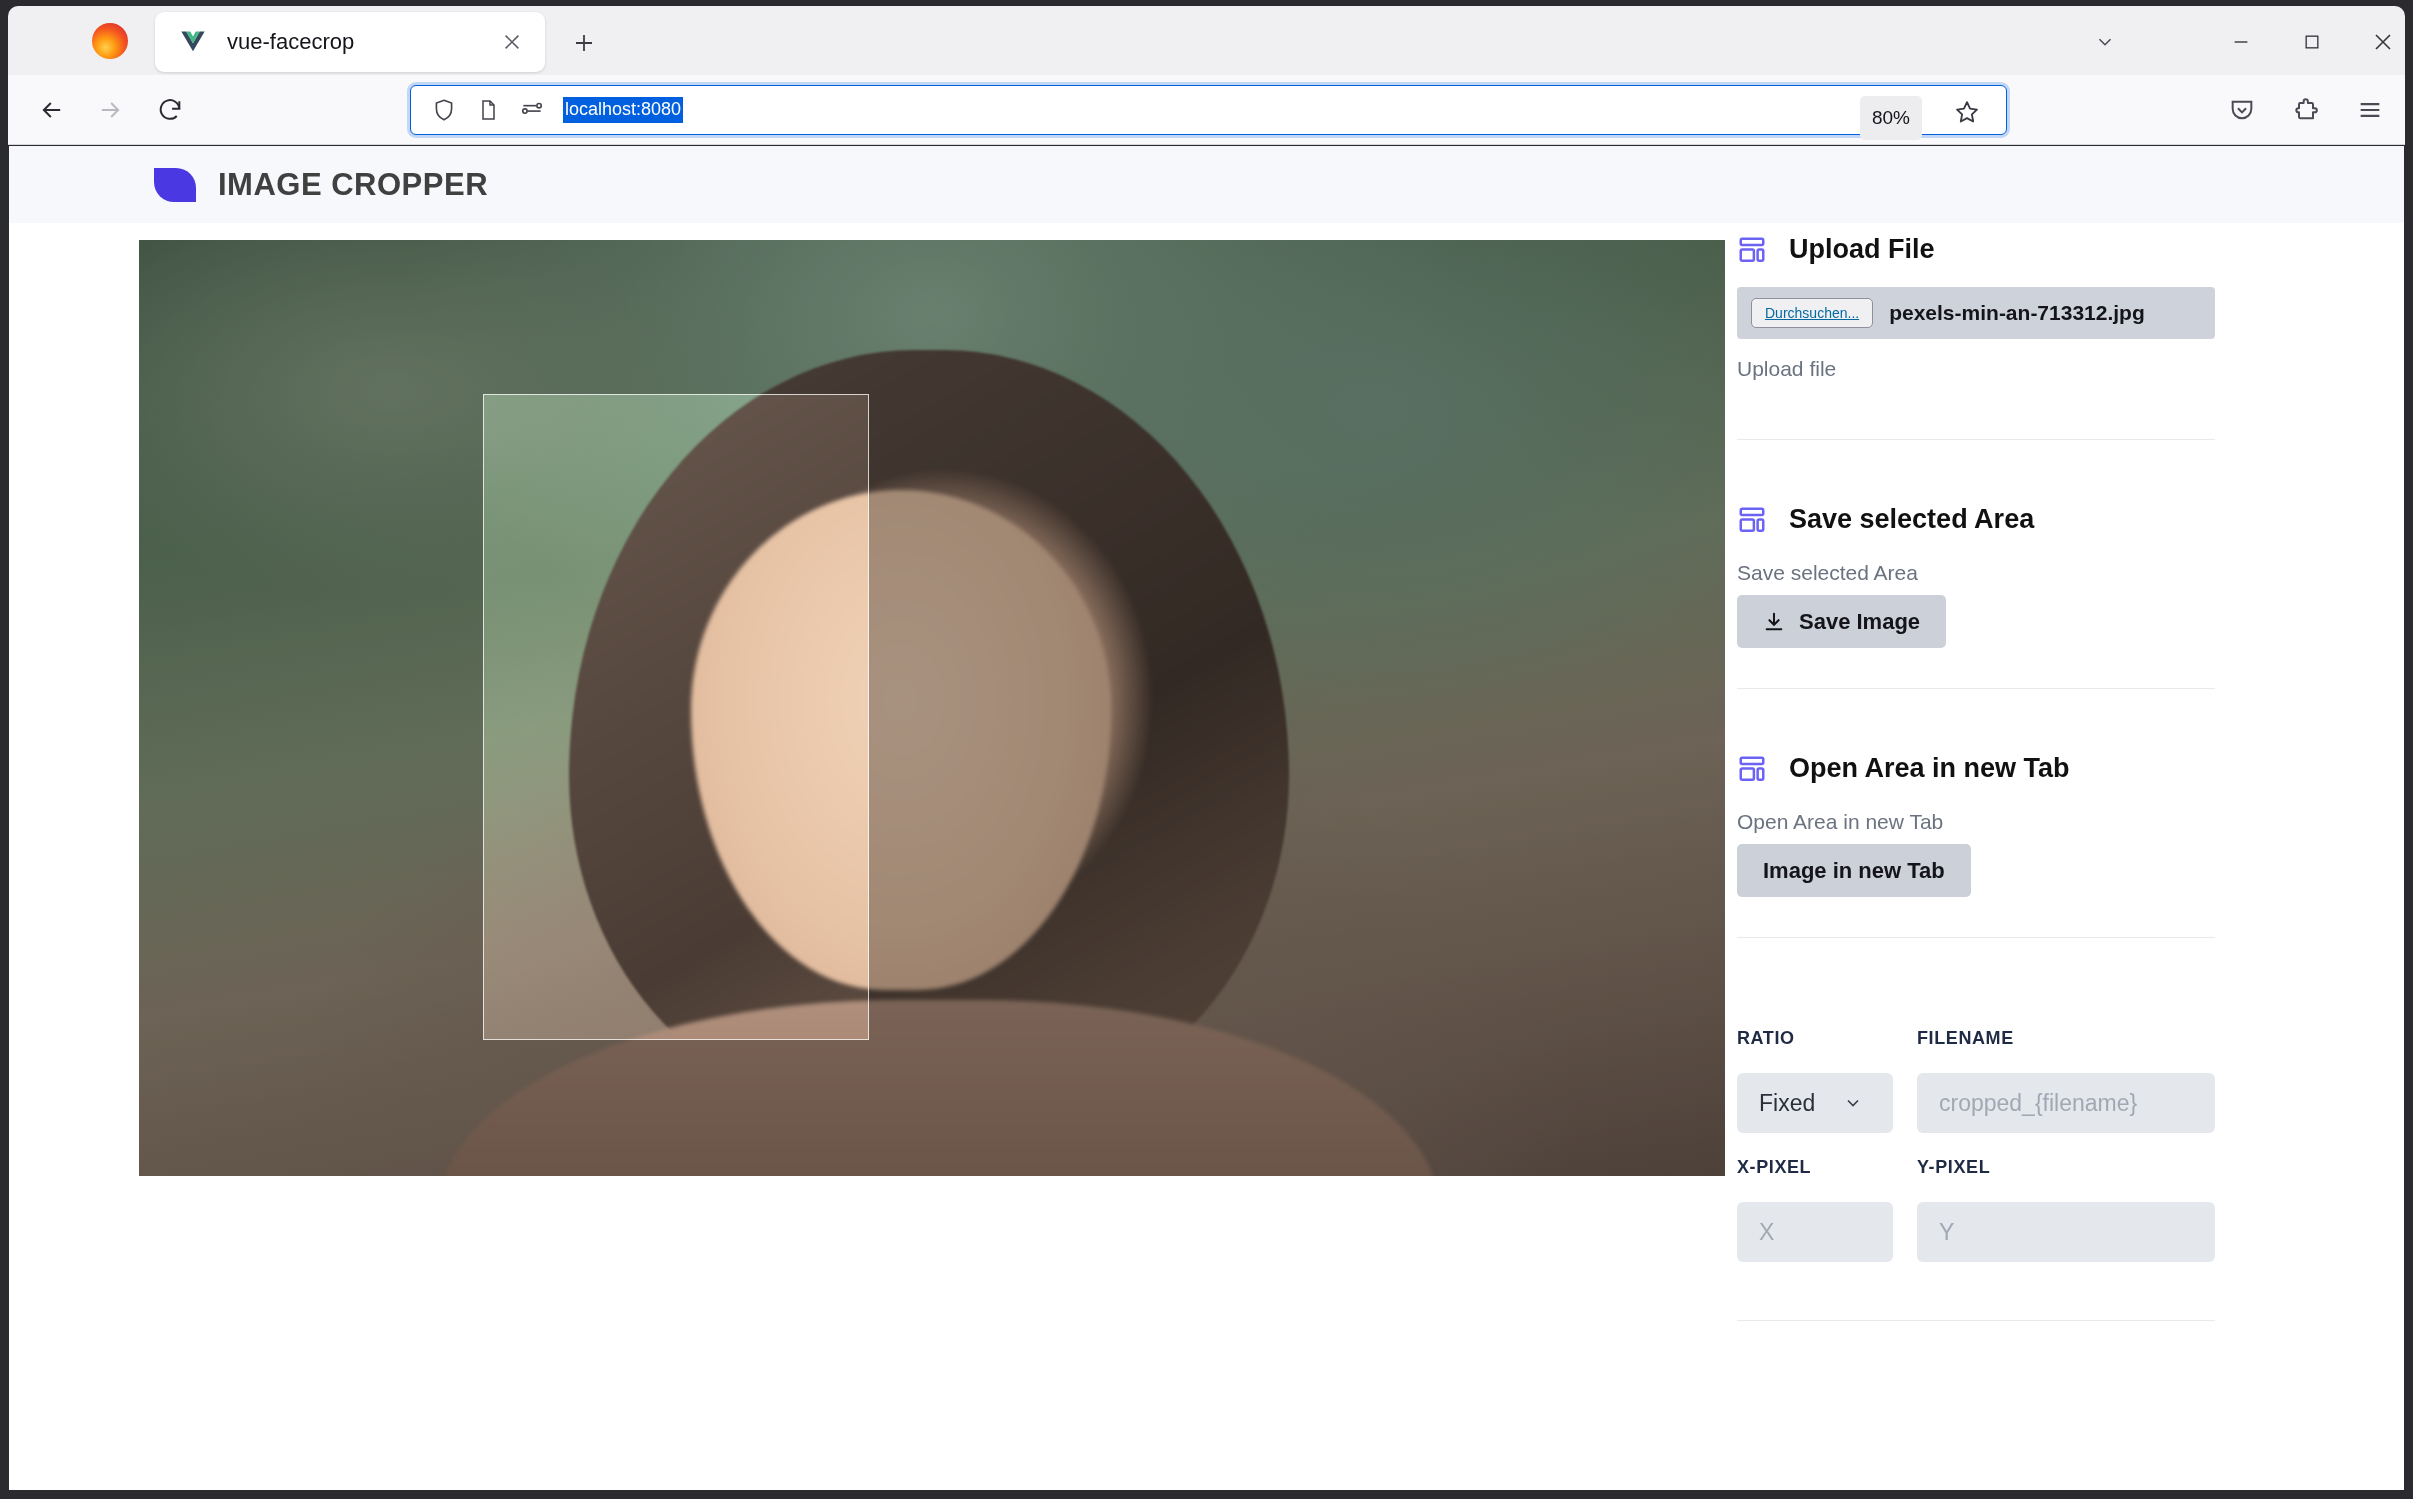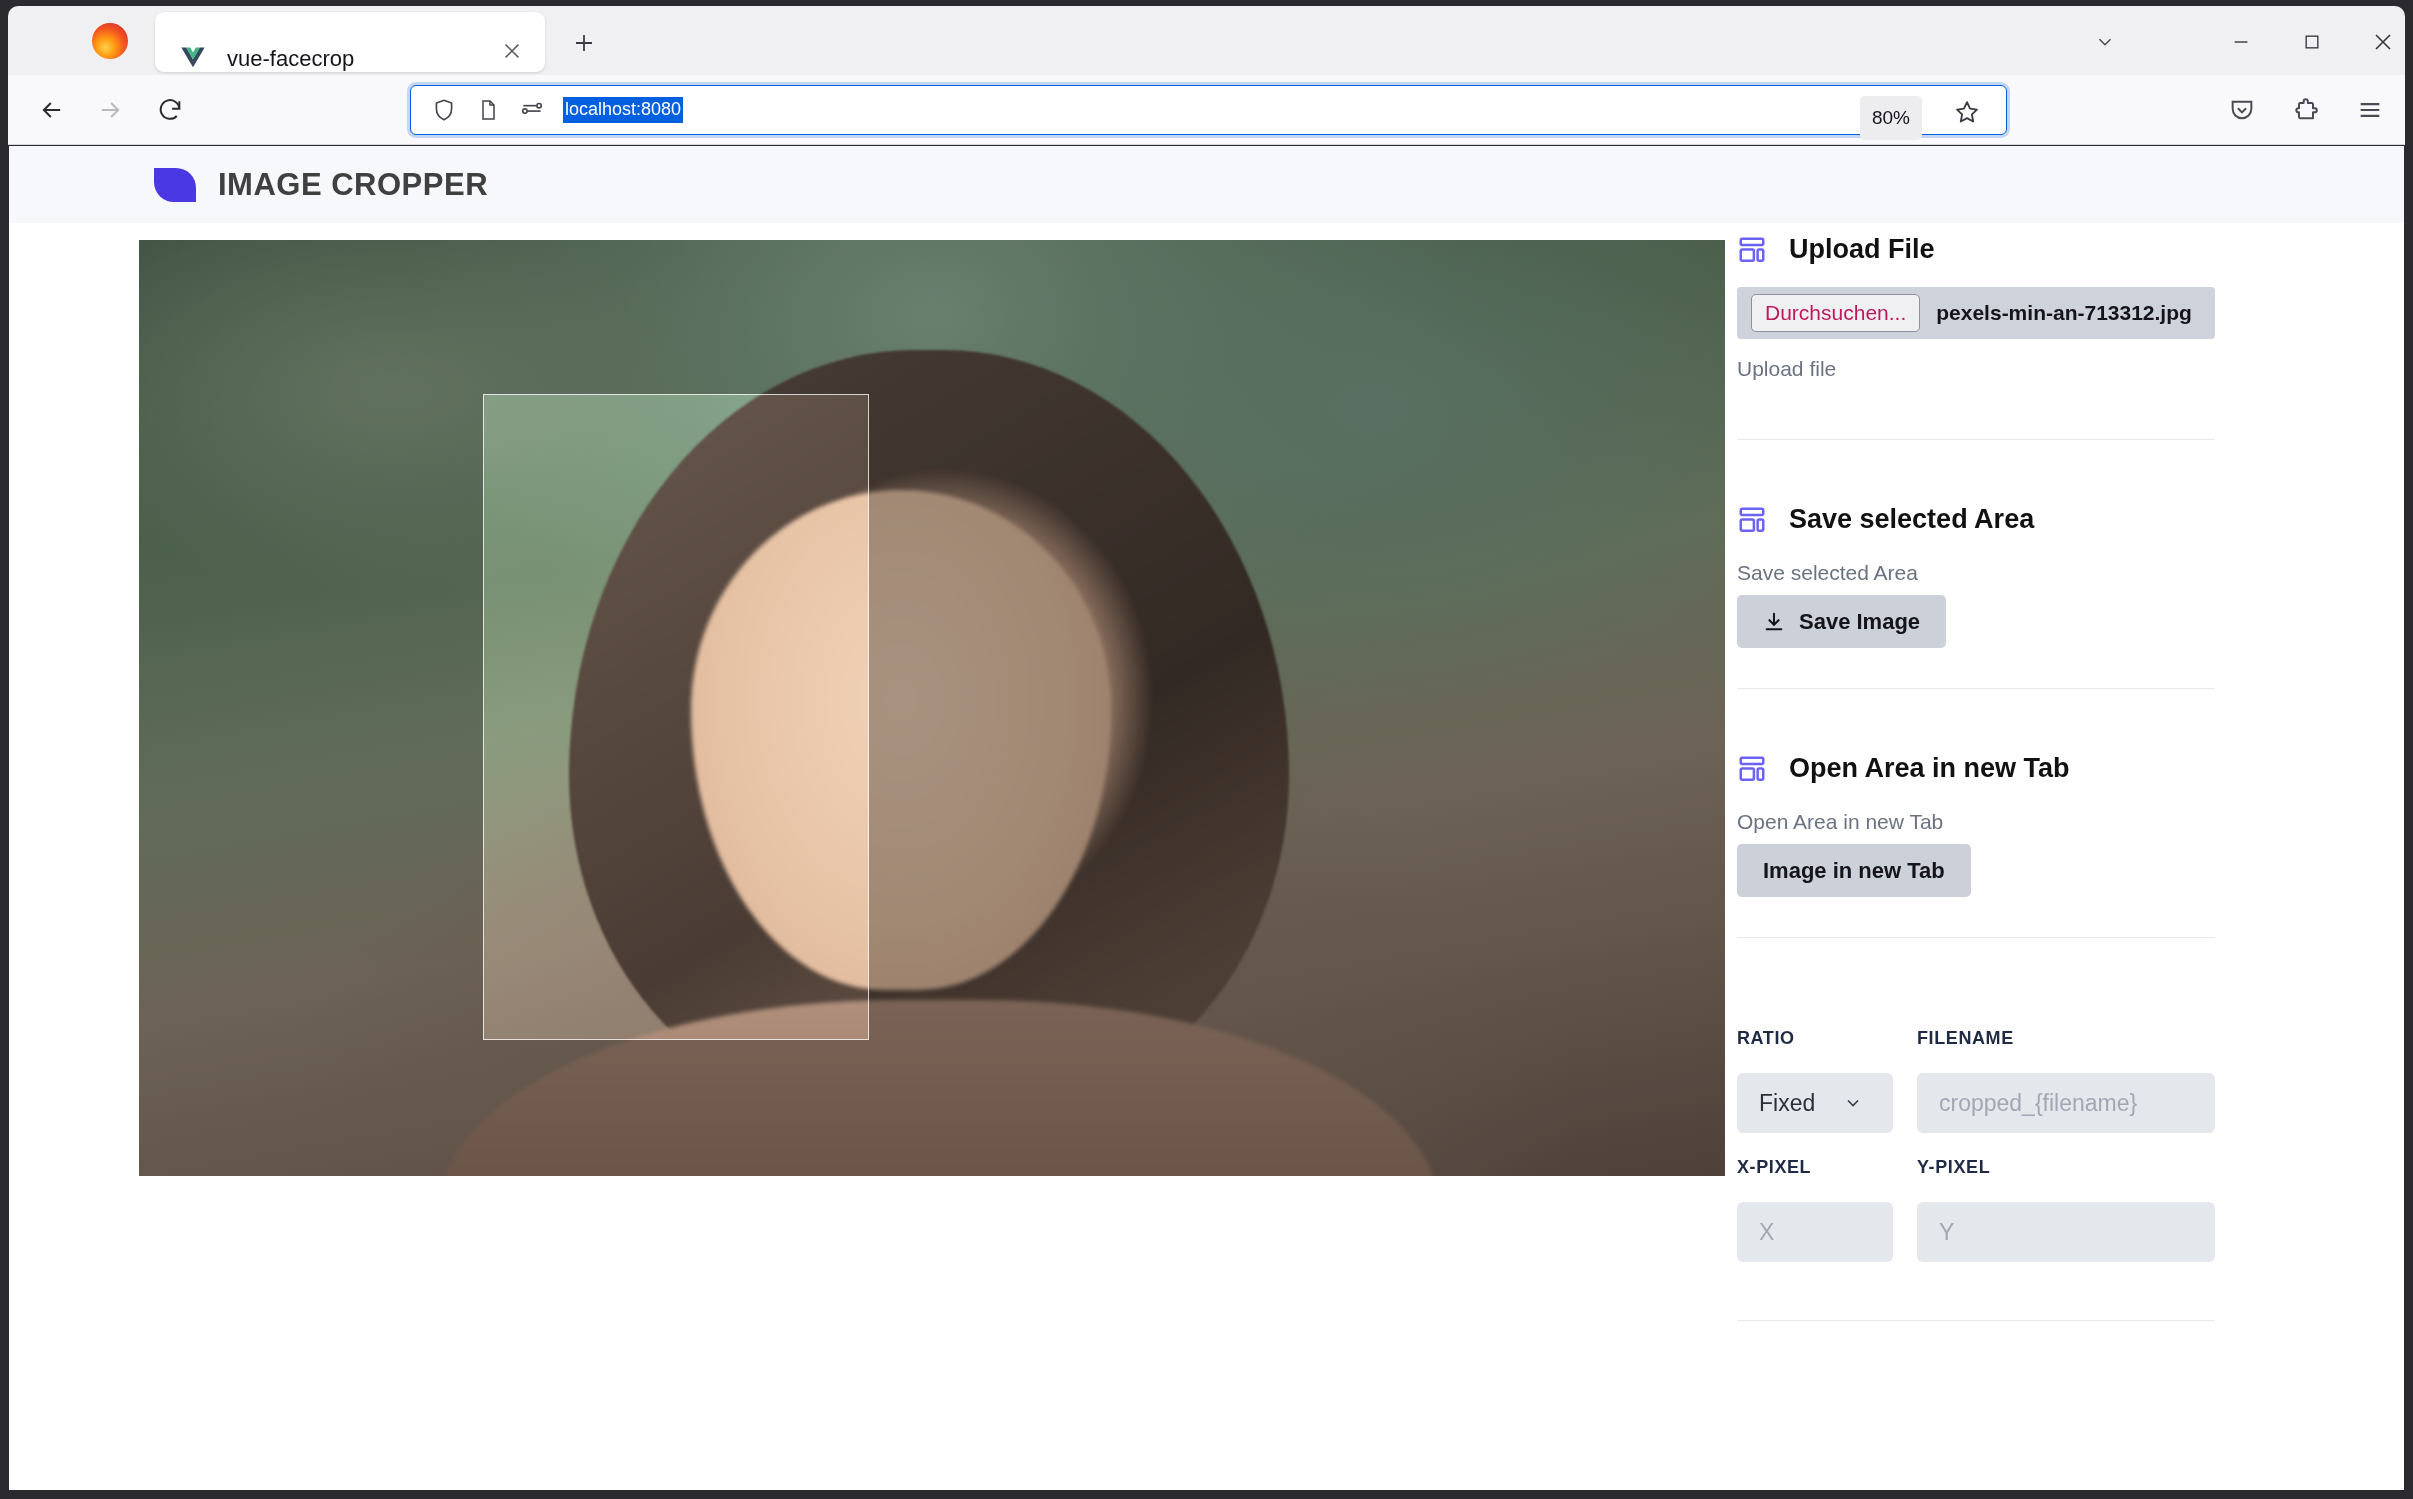--- a/index.html
+++ b/index.html
@@ -28,21 +28,21 @@
     position: absolute; left: 84px; top: 17px;
     width: 36px; height: 36px;
     border-radius: 50%;
     background: radial-gradient(circle at 38% 68%, #ffd14d 0%, #ff9a12 28%, #f4571f 56%, #e33b2a 76%, #9c2fb0 100%);
   }
   #tab {
     position: absolute; left: 147px; top: 6px;
     width: 390px; height: 60px;
     background: #ffffff;
     border-radius: 9px;
-    display: flex; align-items: flex-end;
+    display: flex; align-items: center;
     box-shadow: 0 1px 3px rgba(0,0,0,.14);
   }
   #tab-favicon { margin-left: 24px; width: 28px; height: 28px; flex: none; }
   #tab-title {
     margin-left: 20px;
     font-size: 22px; color: #15141a;
     white-space: nowrap; overflow: hidden; text-overflow: ellipsis;
     flex: 1;
   }
   #tab-close {
@@ -218,23 +218,24 @@
     background: #ced2da;
     border-radius: 4px;
     height: 52px;
     display: flex; align-items: center;
     padding: 0 14px;
   }
   #browse-btn {
     background: #f0f0f2;
     border: 1px solid #8f8f9d;
     border-radius: 5px;
-    font-size: 21px; color: #be185d;
+    font-size: 14px; color: #0369a1;
     padding: 6px 13px;
     white-space: nowrap;
+    text-decoration: underline;
   }
   #file-name {
     margin-left: 16px;
     font-size: 21px; font-weight: bold; color: #15141a;
     white-space: nowrap; overflow: hidden; text-overflow: ellipsis;
   }
   .action-btn {
     margin-top: 10px;
     display: inline-flex; align-items: center;
     background: #ccd0d8;

